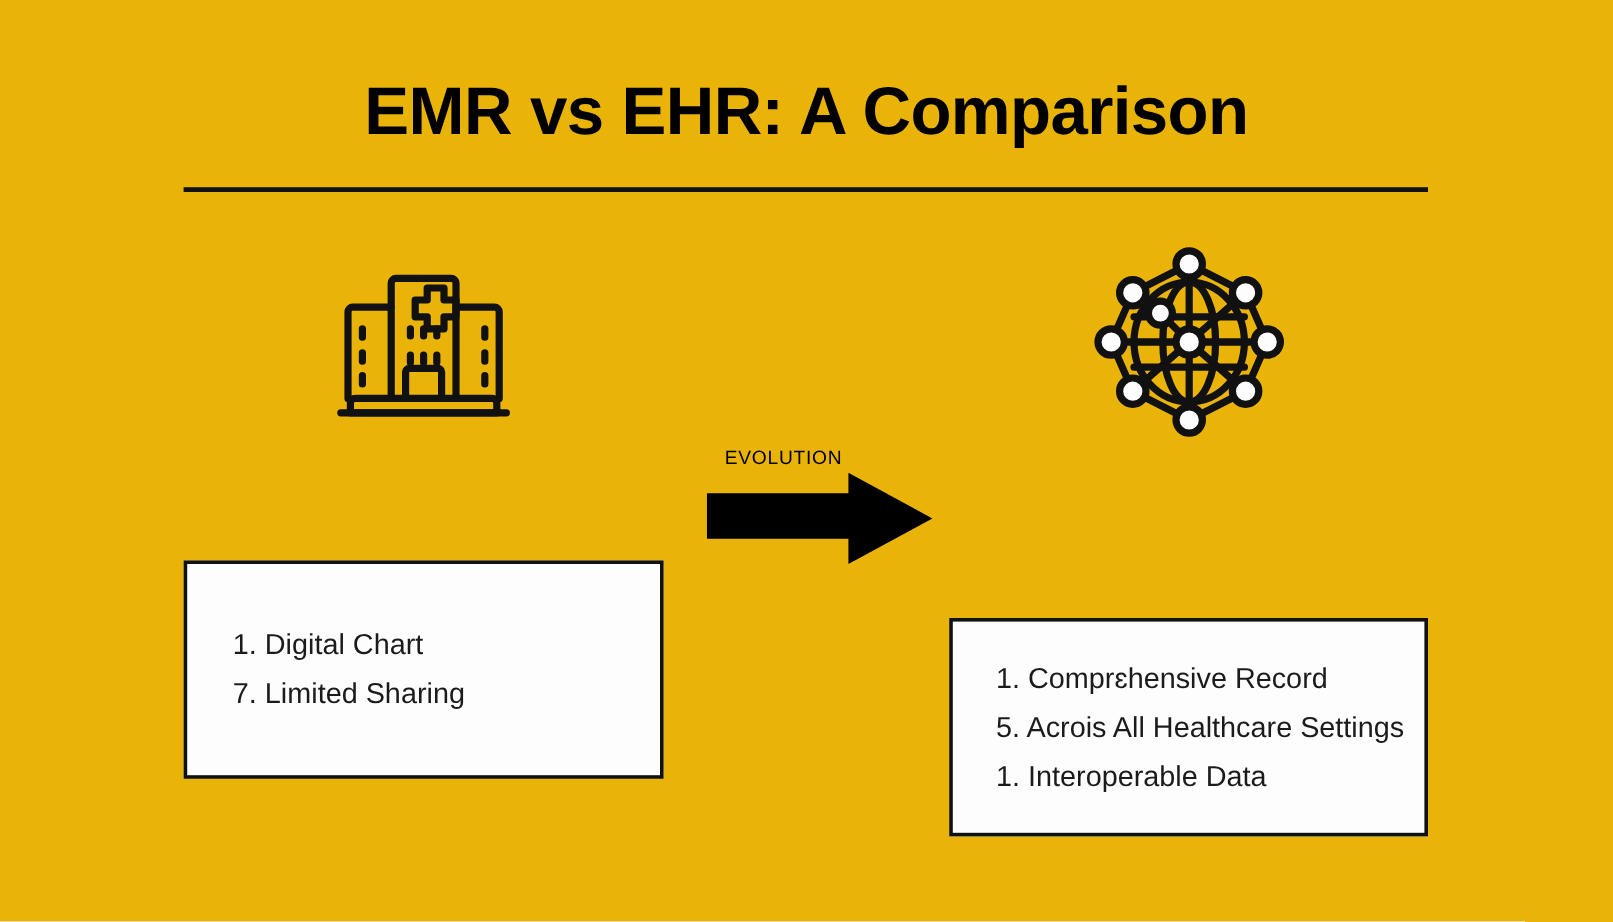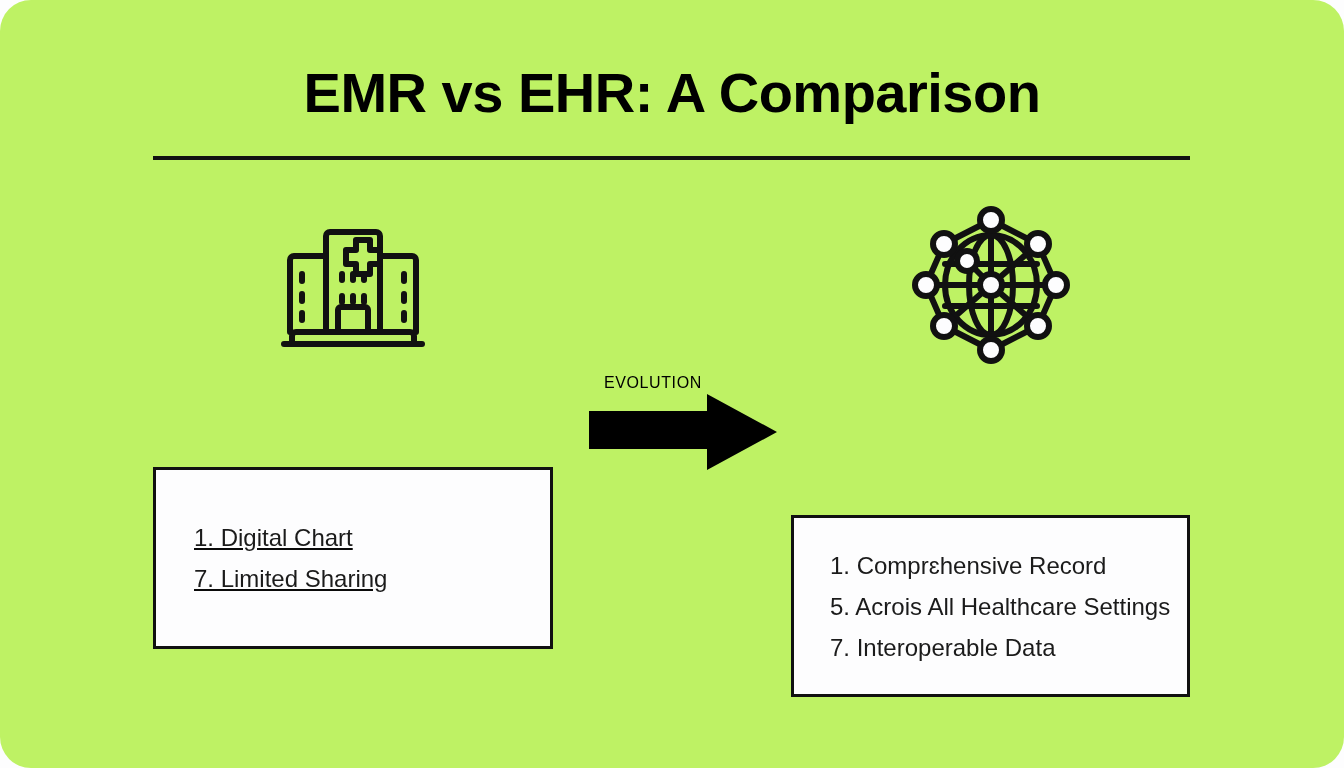--- a/index.html
+++ b/index.html
@@ -13,22 +13,21 @@
     position: relative;
     overflow: hidden;
     background: #fdfdfe;
     font-family: "Liberation Sans", sans-serif;
     color: #0a0a0a;
   }
 
   #slide {
     position: absolute;
     inset: 0;
-    background: #bef264;
-    border-radius: 31px;
+    background: #eab308;
   }
 
   
   #title {
     position: absolute;
     left: 0;
     top: 62px;
     width: 1344px;
     text-align: center;
     font-size: 56px;
@@ -78,21 +77,21 @@
     position: absolute;
     top: 467px;
     height: 182px;
     border: 3px solid #111111;
     background: #fdfdfe;
     box-sizing: border-box;
     display: flex;
     flex-direction: column;
     justify-content: center;
   }
-  #box-emr { left: 153px; width: 400px; padding-left: 38px; text-decoration: underline; }
+  #box-emr { left: 153px; width: 400px; padding-left: 38px; }
   #box-ehr { left: 791px; width: 399px; padding-left: 36px; margin-top: 48px; }
 
   .fact-item {
     font-size: 24px;
     line-height: 41px;
     color: #1b1b1b;
     white-space: nowrap;
   }
 
   
@@ -199,16 +198,16 @@
         <circle cx="34" cy="40" r="11" fill="#fdfdfe"></circle>
         <circle cx="57" cy="57" r="10" fill="#fdfdfe"></circle>
         <circle cx="81" cy="81" r="11" fill="#fdfdfe"></circle>
       </svg>
     </div>
   </div>
 
   <div class="fact-box" id="box-ehr">
     <div class="fact-item">1. Comprɛhensive Record</div>
     <div class="fact-item">5. Acrois All Healthcare Settings</div>
-    <div class="fact-item">7. Interoperable Data</div>
+    <div class="fact-item">1. Interoperable Data</div>
   </div>
 
 </div>
 
 </body></html>

